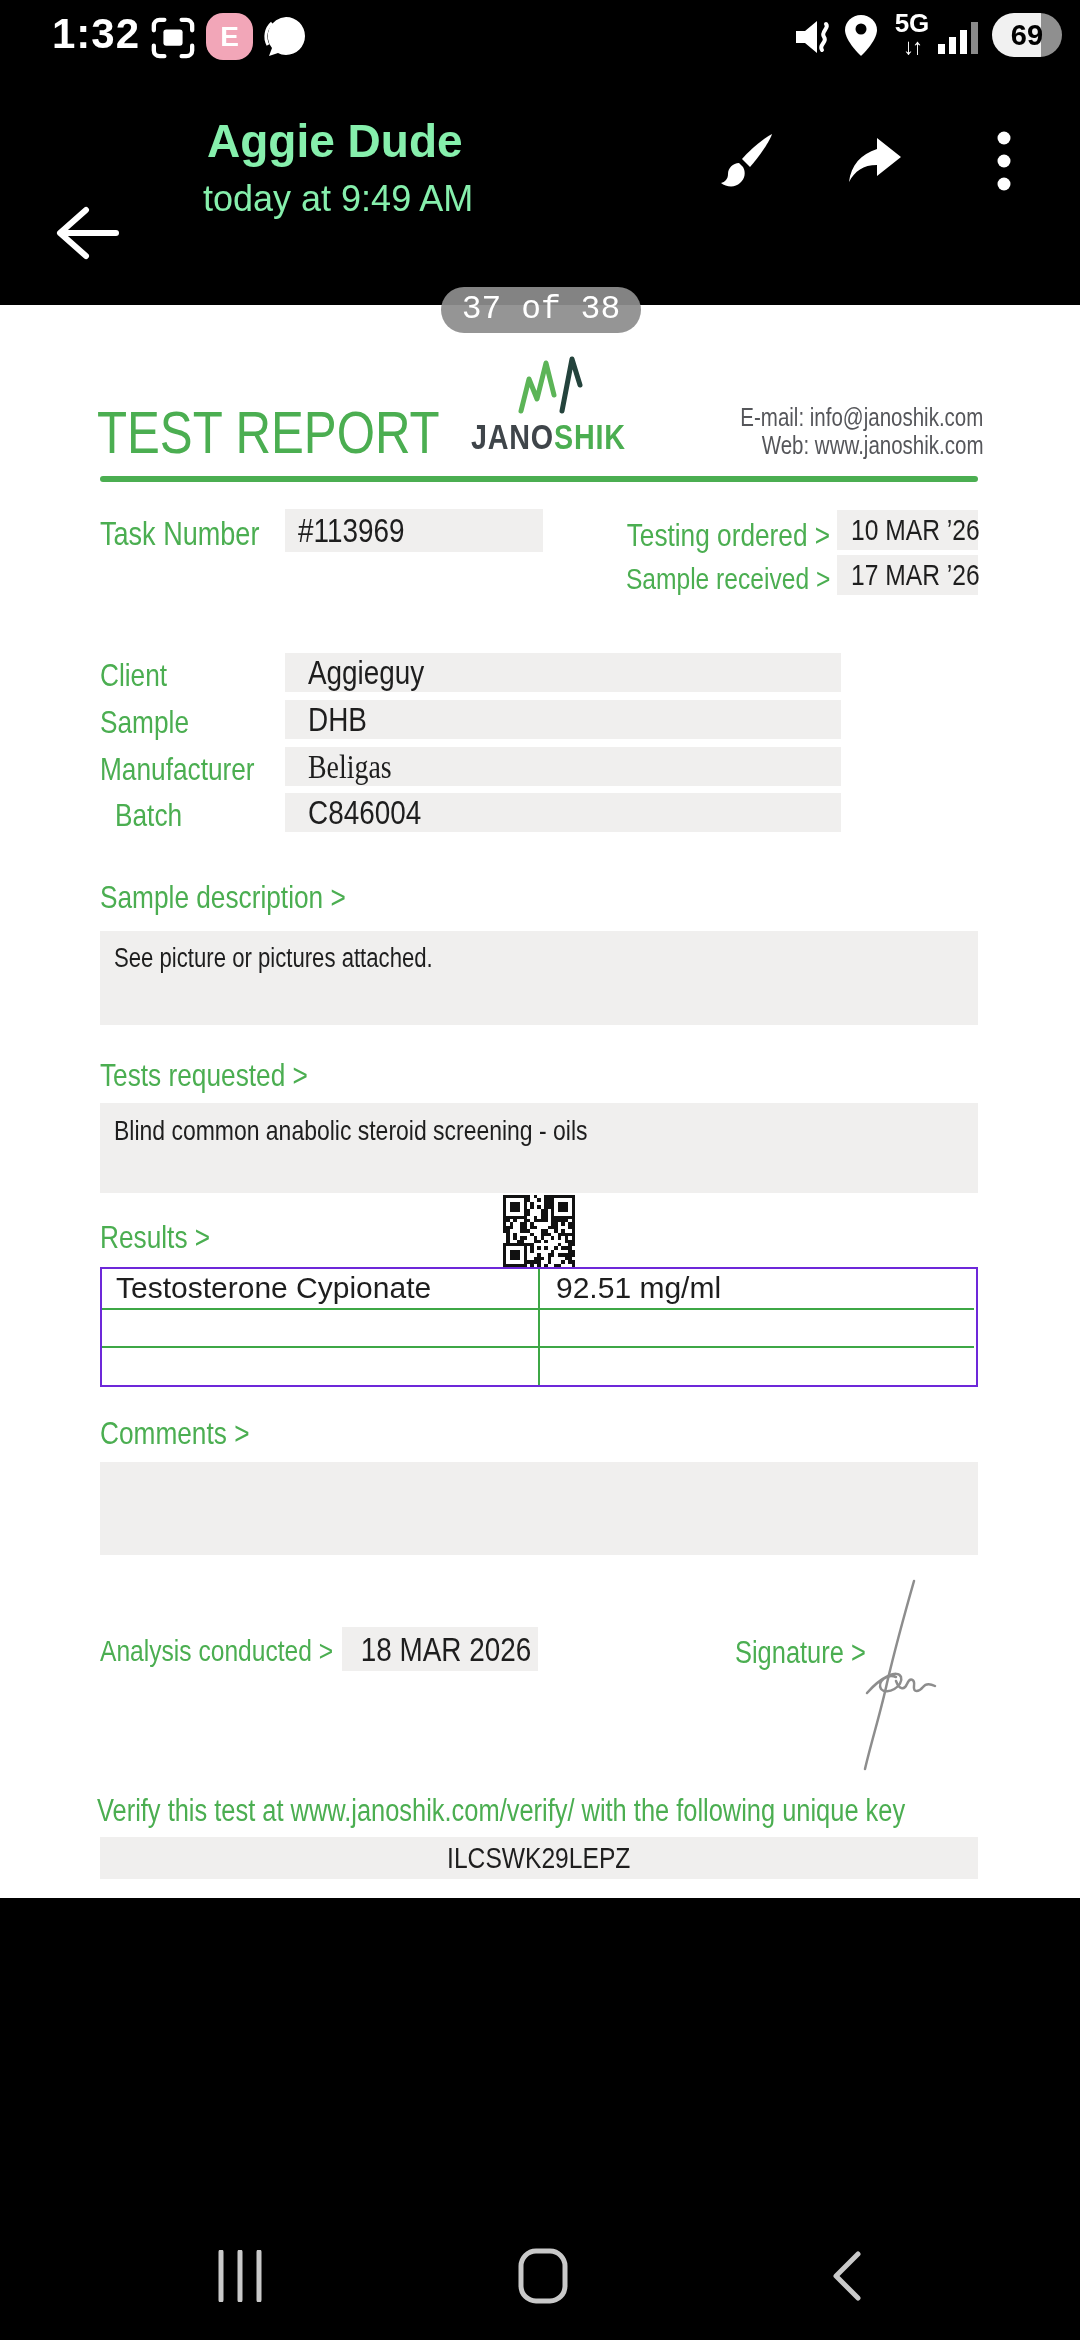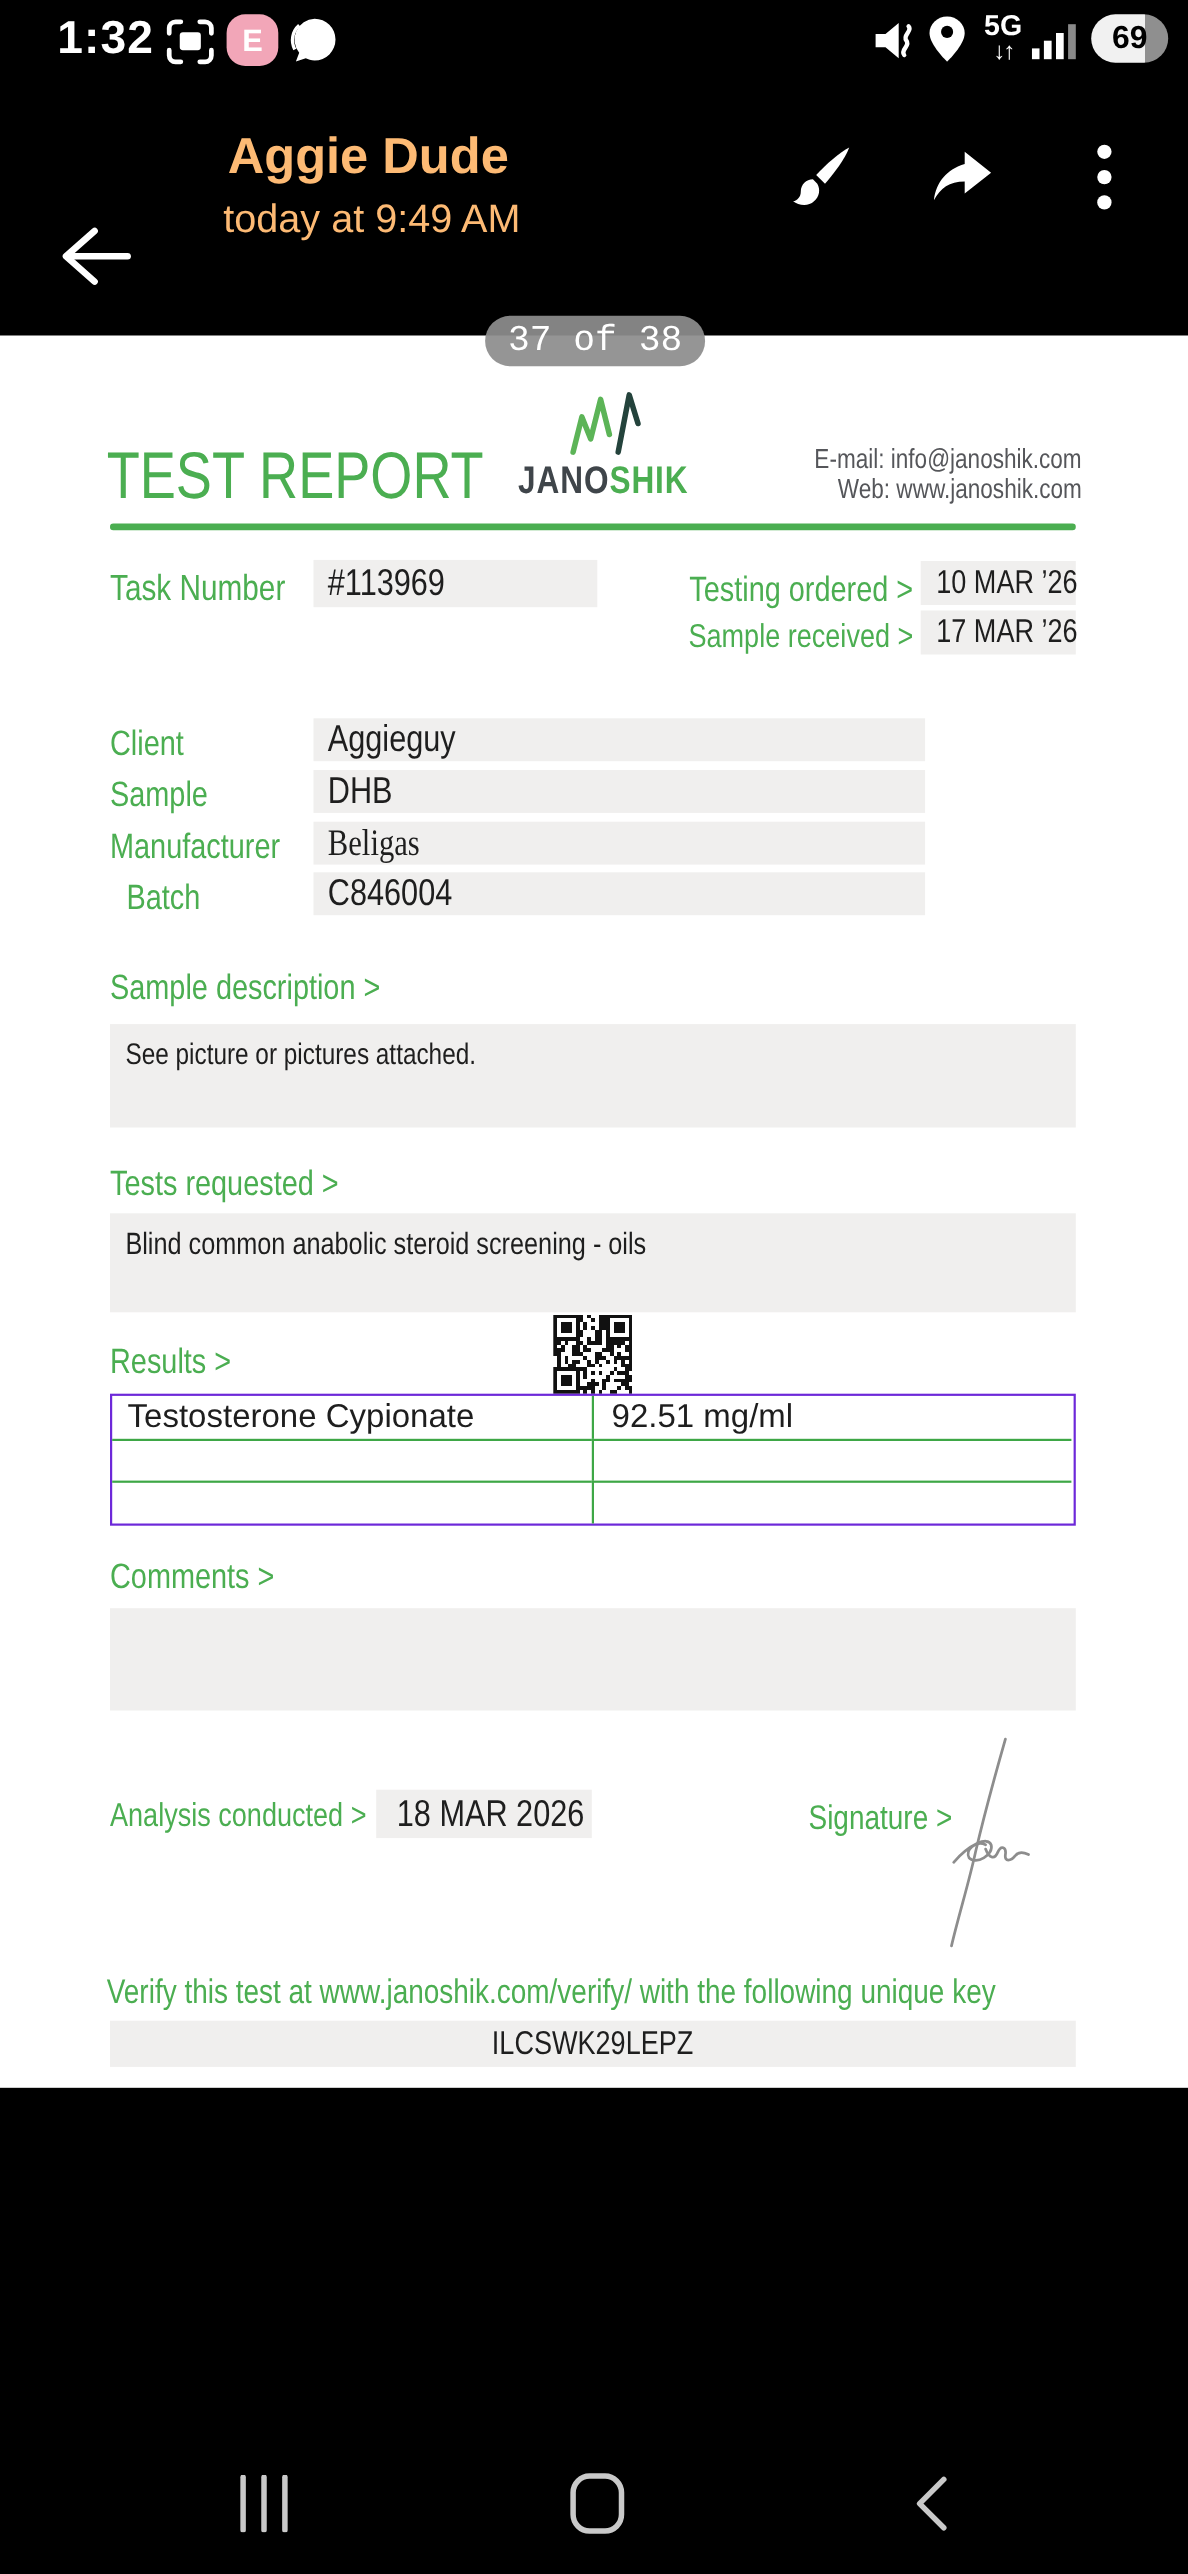--- a/index.html
+++ b/index.html
@@ -30,21 +30,21 @@
   .sb-loc{position:absolute;left:844px;top:14px;}
   .sb-net{position:absolute;left:890px;top:10px;width:44px;text-align:center;line-height:1;}
   .sb-net .g{font-size:26px;font-weight:bold;}
   .sb-net .a{font-size:22px;letter-spacing:-2px;}
   .sb-sig{position:absolute;left:938px;top:20px;}
   .sb-batt{position:absolute;left:992px;top:13px;width:70px;height:44px;border-radius:22px;
            background:linear-gradient(90deg,#f1f1f1 0 70%,#8f8f8f 70% 100%);
            color:#000;font-size:29px;font-weight:bold;text-align:center;line-height:44px;}
 
   
-  .appbar{position:absolute;left:0;top:72px;width:928px;height:160px;color:#fdba74;}
+  .appbar{position:absolute;left:0;top:72px;width:928px;height:160px;color:#86efac;}
   .ab-back{position:absolute;left:52px;top:130px;width:70px;height:62px;cursor:pointer;}
   .ab-title{position:absolute;left:207px;top:42px;font-size:46px;font-weight:bold;}
   .ab-sub{position:absolute;left:203px;top:106px;font-size:36px;font-weight:400;}
   .ab-edit{position:absolute;left:718px;top:60px;width:58px;height:58px;}
   .ab-share{position:absolute;left:846px;top:60px;width:58px;height:58px;}
   .ab-menu{position:absolute;left:996px;top:58px;width:36px;height:62px;}
 
   
   .pill{position:absolute;left:441px;top:287px;width:200px;height:46px;border-radius:24px;
         background:rgba(141,141,141,.93);color:#fff;font-size:33px;text-align:center;line-height:46px;z-index:5;font-family:Liberation Mono, monospace;}
@@ -68,21 +68,21 @@
   .date-label-0{right:250px;top:212px;font-size:32px;text-align:right;}
   .date-box-0{left:837px;top:205px;width:141px;height:40px;line-height:40px;text-align:center;}
   .date-label-1{right:250px;top:257px;font-size:30px;text-align:right;}
   .date-box-1{left:837px;top:250px;width:141px;height:40px;line-height:40px;text-align:center;}
   .date-val{font-size:30px;}
 
   .det-label-0{left:100px;top:352px;}
   .det-label-1{left:100px;top:399px;}
   .det-label-2{left:100px;top:446px;}
   .det-label-3{left:115px;top:492px;}
-  .det-box{left:285px;width:556px;height:39px;line-height:39px;padding-left:13px;}
+  .det-box{left:285px;width:556px;height:39px;line-height:39px;padding-left:23px;}
   .det-box-0{top:348px;}
   .det-box-1{top:395px;}
   .det-box-2{top:442px;font-family:Liberation Serif, serif;}
   .det-box-3{top:488px;}
 
   .sd-heading{left:100px;top:574px;}
   .sd-box{left:100px;top:626px;width:878px;height:94px;padding:12px 14px;font-size:27px;}
   .tr-heading{left:100px;top:752px;}
   .tr-box{left:100px;top:798px;width:878px;height:90px;padding:12px 14px;font-size:28px;}
   .res-heading{left:100px;top:914px;}

